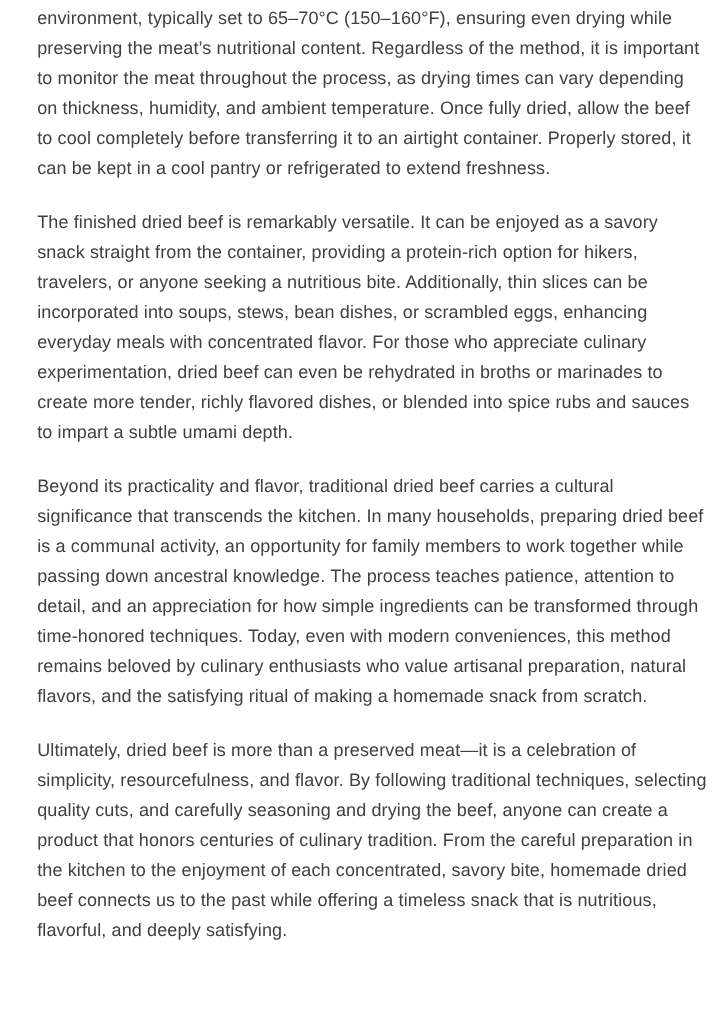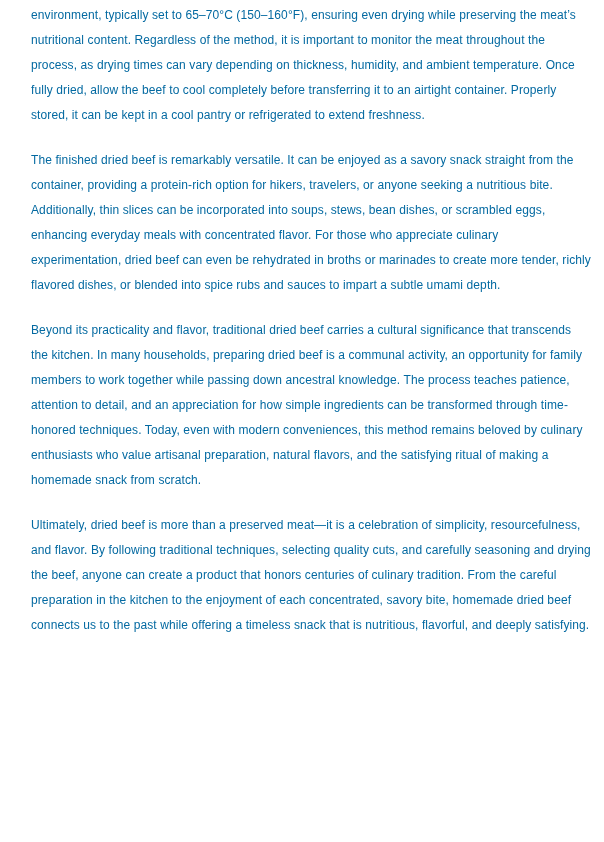--- a/index.html
+++ b/index.html
@@ -11,23 +11,23 @@
     position: relative;
     width: 604px;
     height: 842px;
     box-sizing: border-box;
     background: #ffffff;
     overflow: hidden;
     padding: 3px 13px 0 31px;
   }
   .doc-body {
     font-family: "Liberation Sans", "DejaVu Sans", sans-serif;
-    font-size: 12px;
+    font-size: 15px;
     line-height: 25px;
-    color: #0369a1;
+    color: #404040;
     letter-spacing: 0.1px;
   }
   .doc-body p {
     margin: 0 0 20px 0;
   }
 </style>
 </head>
 <body>
 
 <div class="page">

